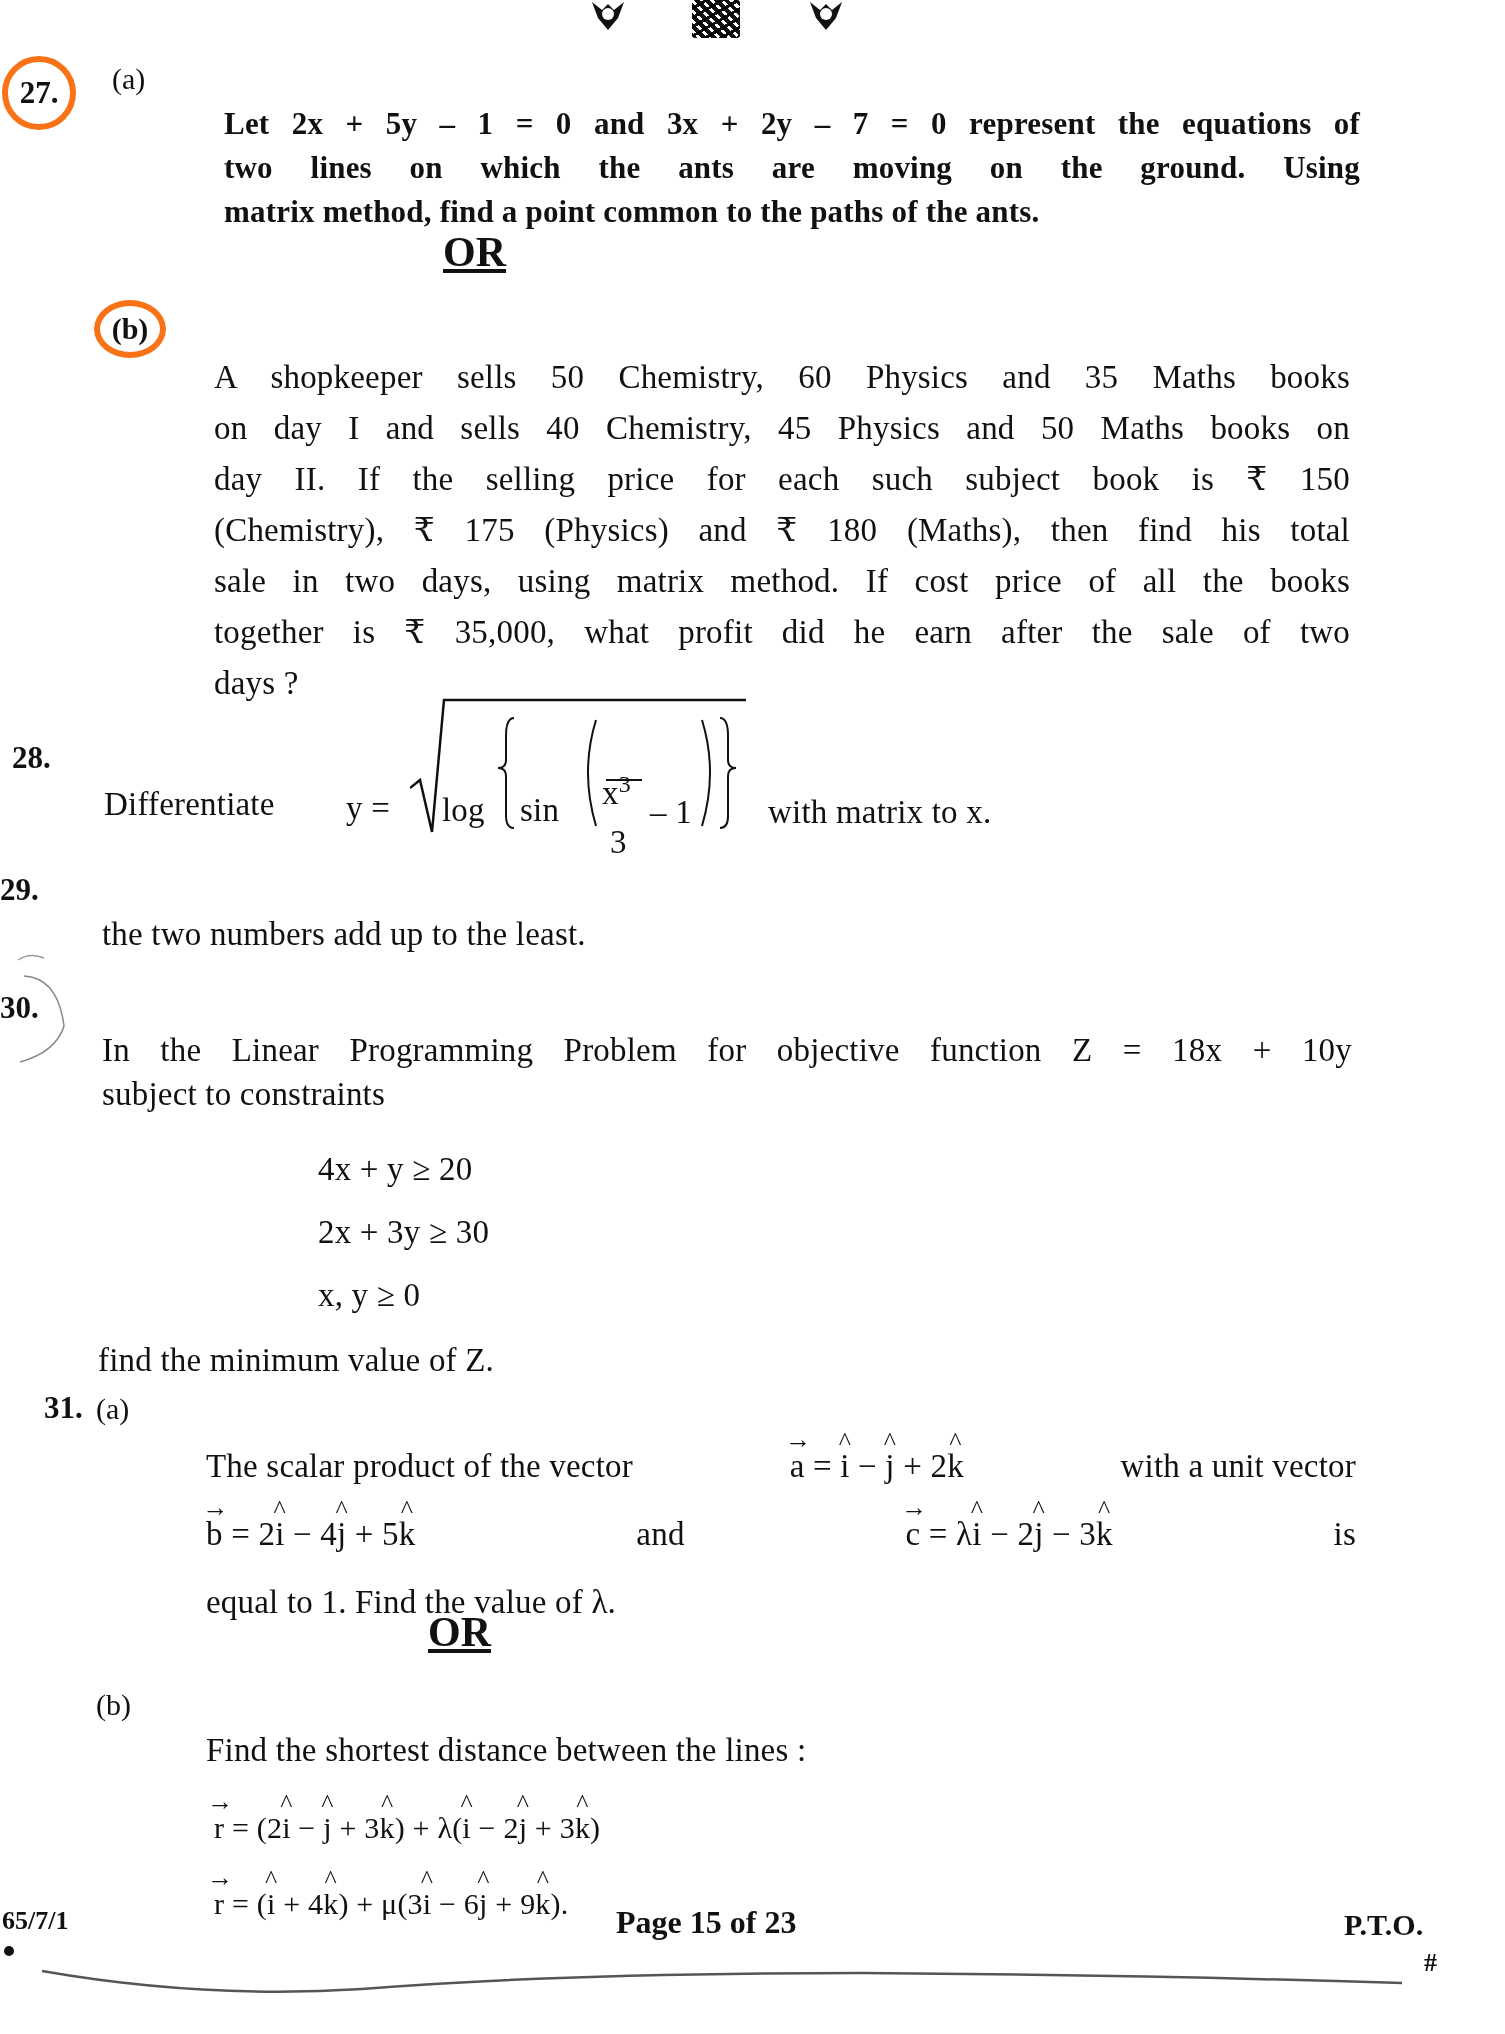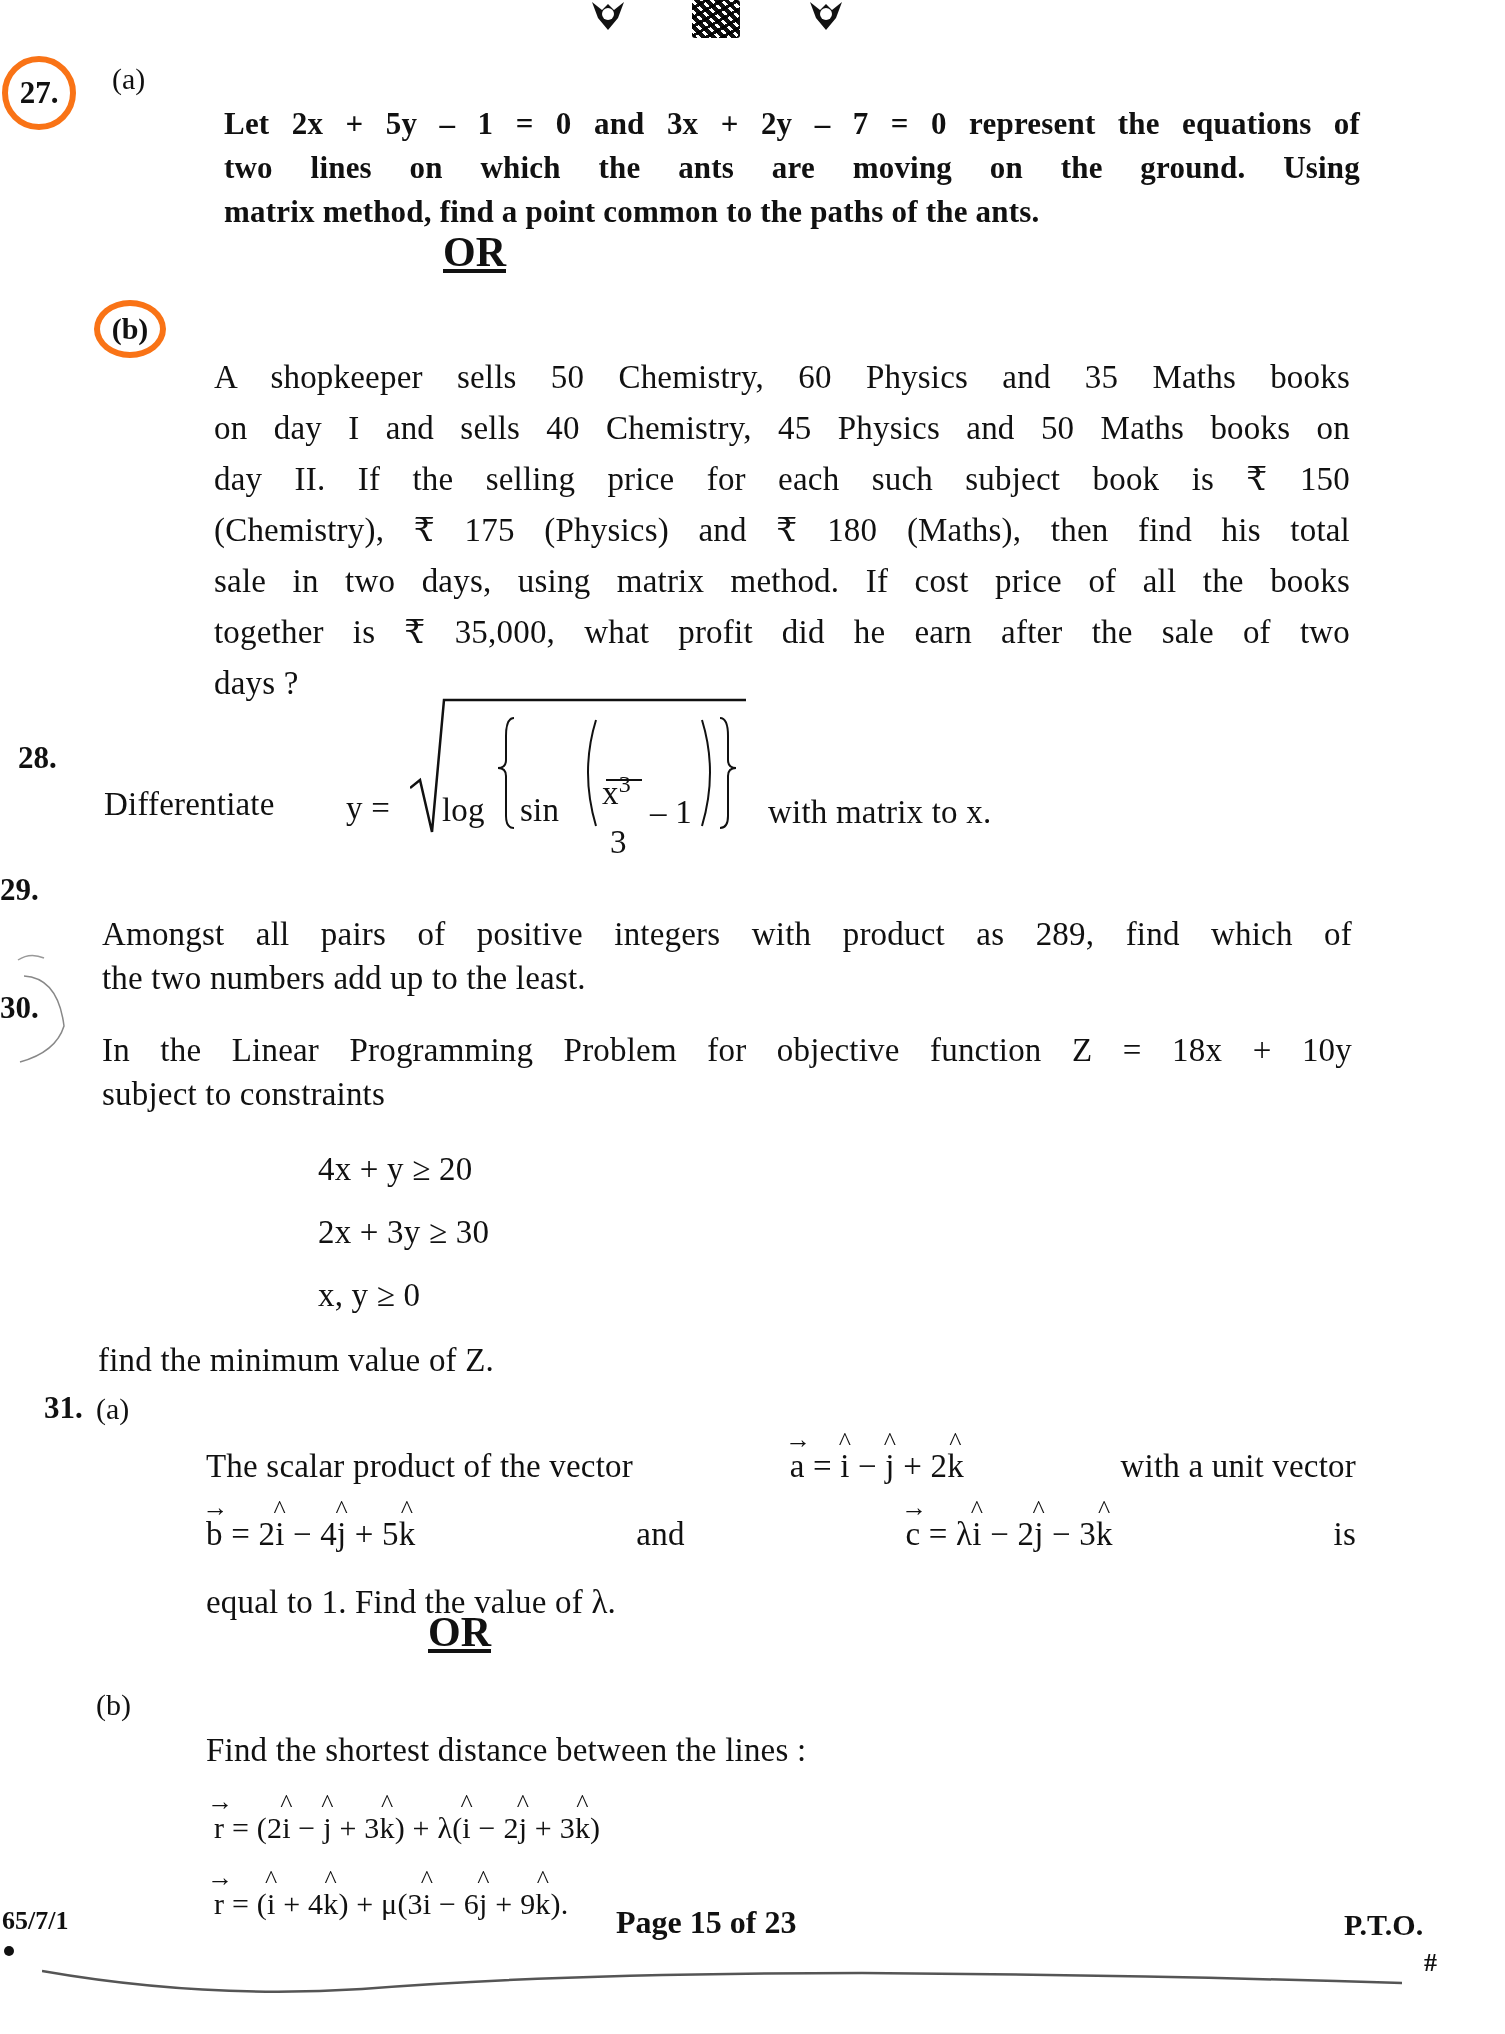--- a/index.html
+++ b/index.html
@@ -63,21 +63,21 @@
 <div class="abs txt" style="left:214px; top:308px; width:1136px; line-height:51px; font-size:33px;">
   <div class="just">A shopkeeper sells 50 Chemistry, 60 Physics and 35 Maths books</div>
   <div class="just">on day I and sells 40 Chemistry, 45 Physics and 50 Maths books on</div>
   <div class="just">day II. If the selling price for each such subject book is ₹ 150</div>
   <div class="just">(Chemistry), ₹ 175 (Physics) and ₹ 180 (Maths), then find his total</div>
   <div class="just">sale in two days, using matrix method. If cost price of all the books</div>
   <div class="just">together is ₹ 35,000, what profit did he earn after the sale of two</div>
   <div>days ?</div>
 </div>
 
-<div class="abs num" style="left:18px; top:740px;">28.</div>
+<div class="abs num" style="left:12px; top:740px;">28.</div>
 <div class="abs txt" style="left:104px; top:738px;">Differentiate</div>
 <div class="abs txt" style="left:346px; top:742px;">y =</div>
 
 <svg class="abs" style="left:410px; top:696px;" width="336" height="140">
   <polyline points="0,92 10,84 22,136 34,4 336,4" fill="none" stroke="#111" stroke-width="2.5"></polyline>
 
   <path d="M104,22 Q96,22 96,40 L96,64 Q96,72 88,72 Q96,72 96,80 L96,120 Q96,132 104,132" fill="none" stroke="#111" stroke-width="2"></path>
   <path d="M310,22 Q318,22 318,40 L318,64 Q318,72 326,72 Q318,72 318,80 L318,120 Q318,132 310,132" fill="none" stroke="#111" stroke-width="2"></path>
 
   <path d="M186,24 Q170,76 186,130" fill="none" stroke="#111" stroke-width="2"></path>
@@ -89,21 +89,20 @@
 <div class="abs txt" style="left:520px; top:744px;">sin</div>
 <div class="abs txt" style="left:602px; top:718px;">
   <span>x</span><sup style="font-size:24px;">3</sup>
 </div>
 <div class="abs txt" style="left:610px; top:776px;">3</div>
 <div class="abs txt" style="left:650px; top:746px;">– 1</div>
 <div class="abs txt" style="left:768px; top:746px;">with matrix to x.</div>
 
 <div class="abs num" style="left:0px; top:872px;">29.</div>
 <div class="abs txt" style="left:102px; top:868px; width:1250px; line-height:44px;">
-  <div class="just">Amongst all pairs of positive integers with product as 289, find which of</div>
   <div>the two numbers add up to the least.</div>
 </div>
 <svg class="abs" style="left:16px; top:950px;" width="30" height="14">
     <path d="M2,10 Q14,2 28,8" fill="none" stroke="#999" stroke-width="1.5"></path>
   </svg>
 
 <div class="abs num" style="left:0px; top:990px;">30.</div>
 <svg class="abs" style="left:2px; top:966px;" width="70" height="100">
   <path d="M22,10 Q56,12 62,60 Q54,86 18,96" fill="none" stroke="#888" stroke-width="1.5"></path>
 </svg>

